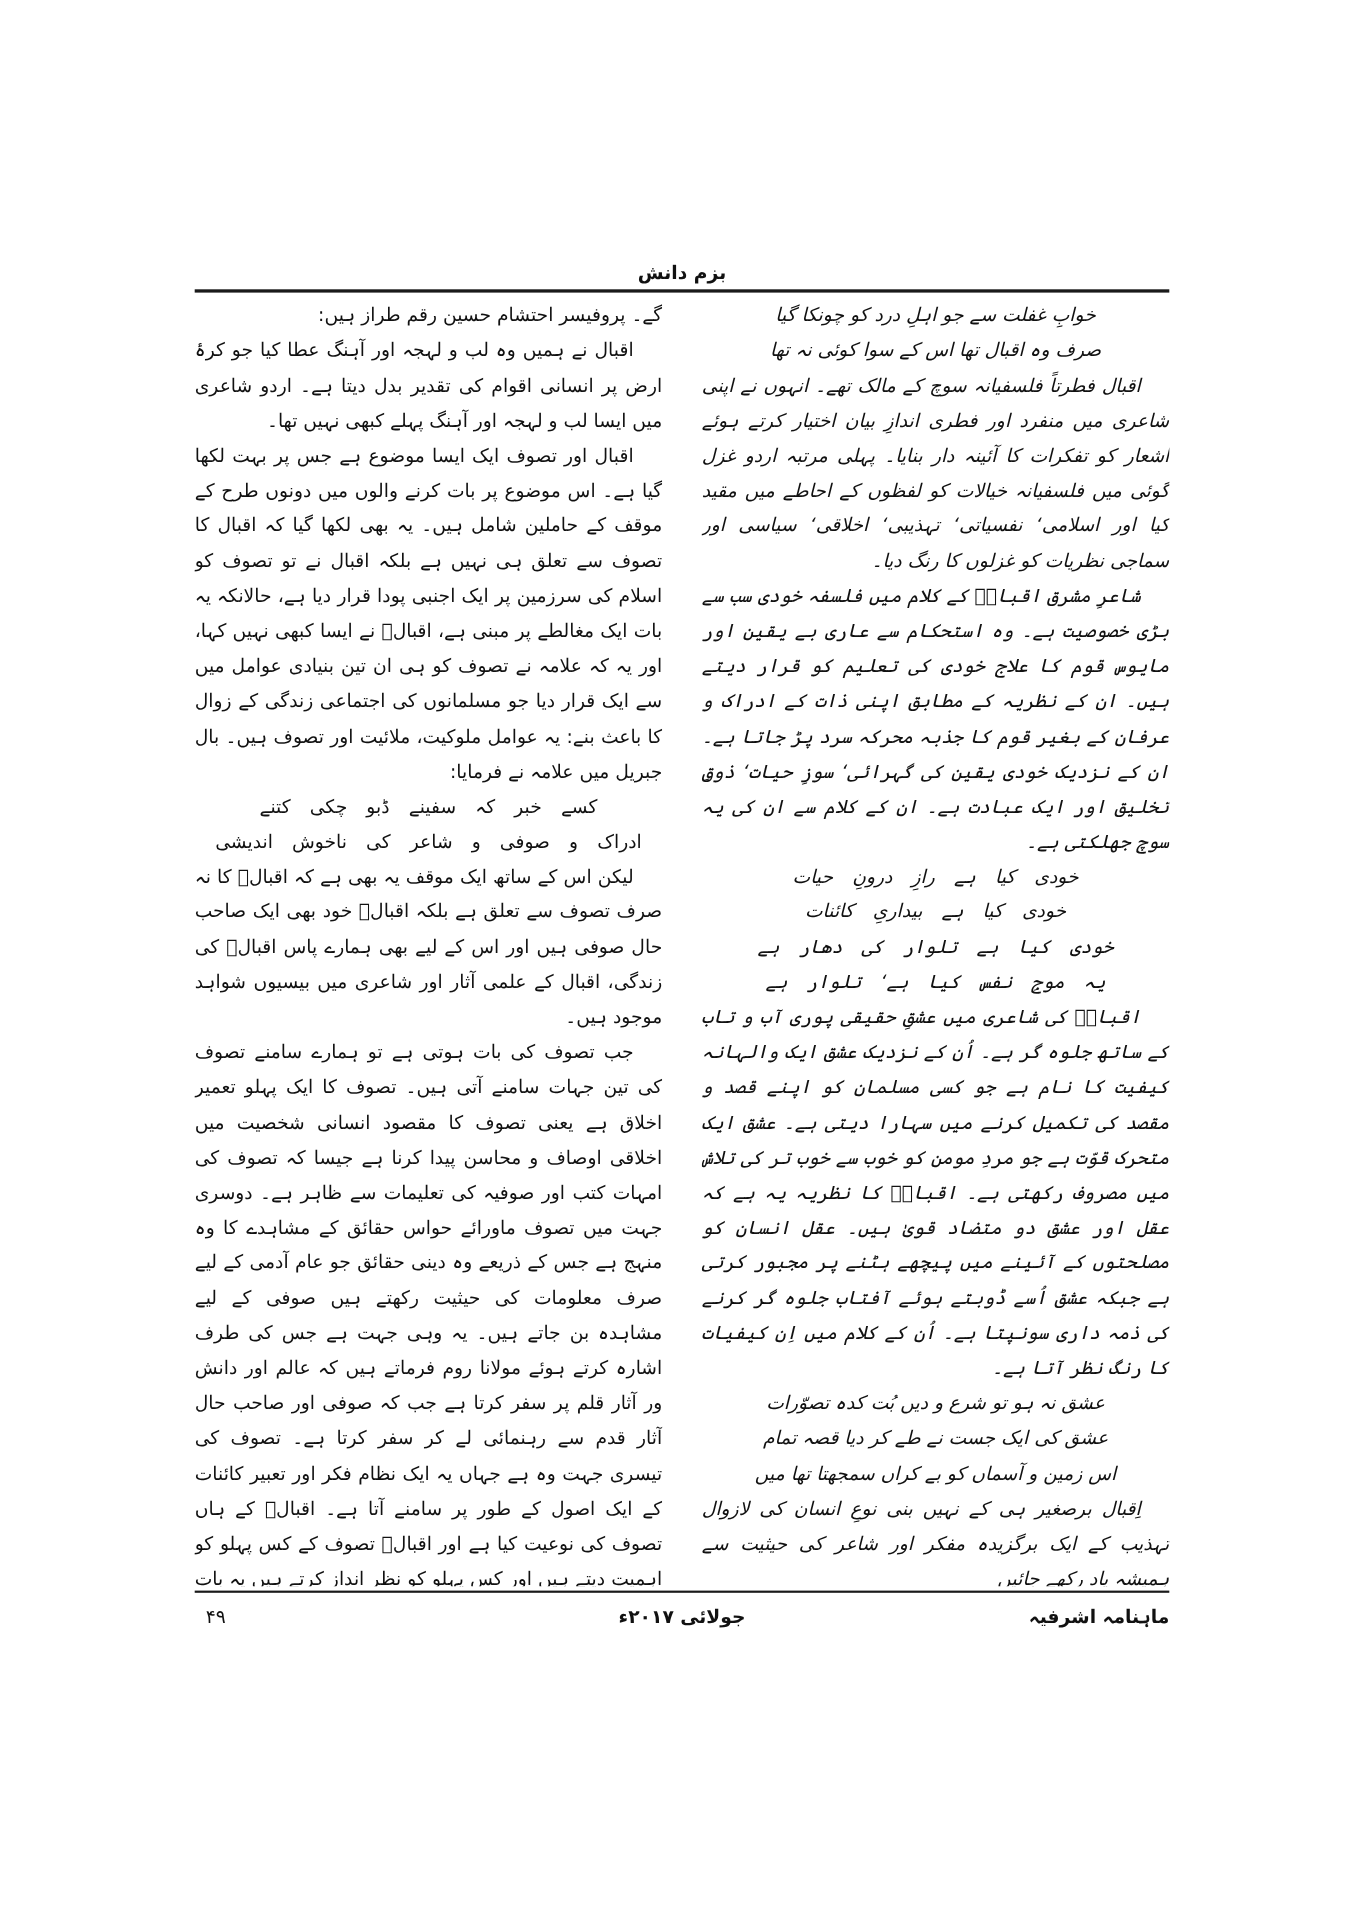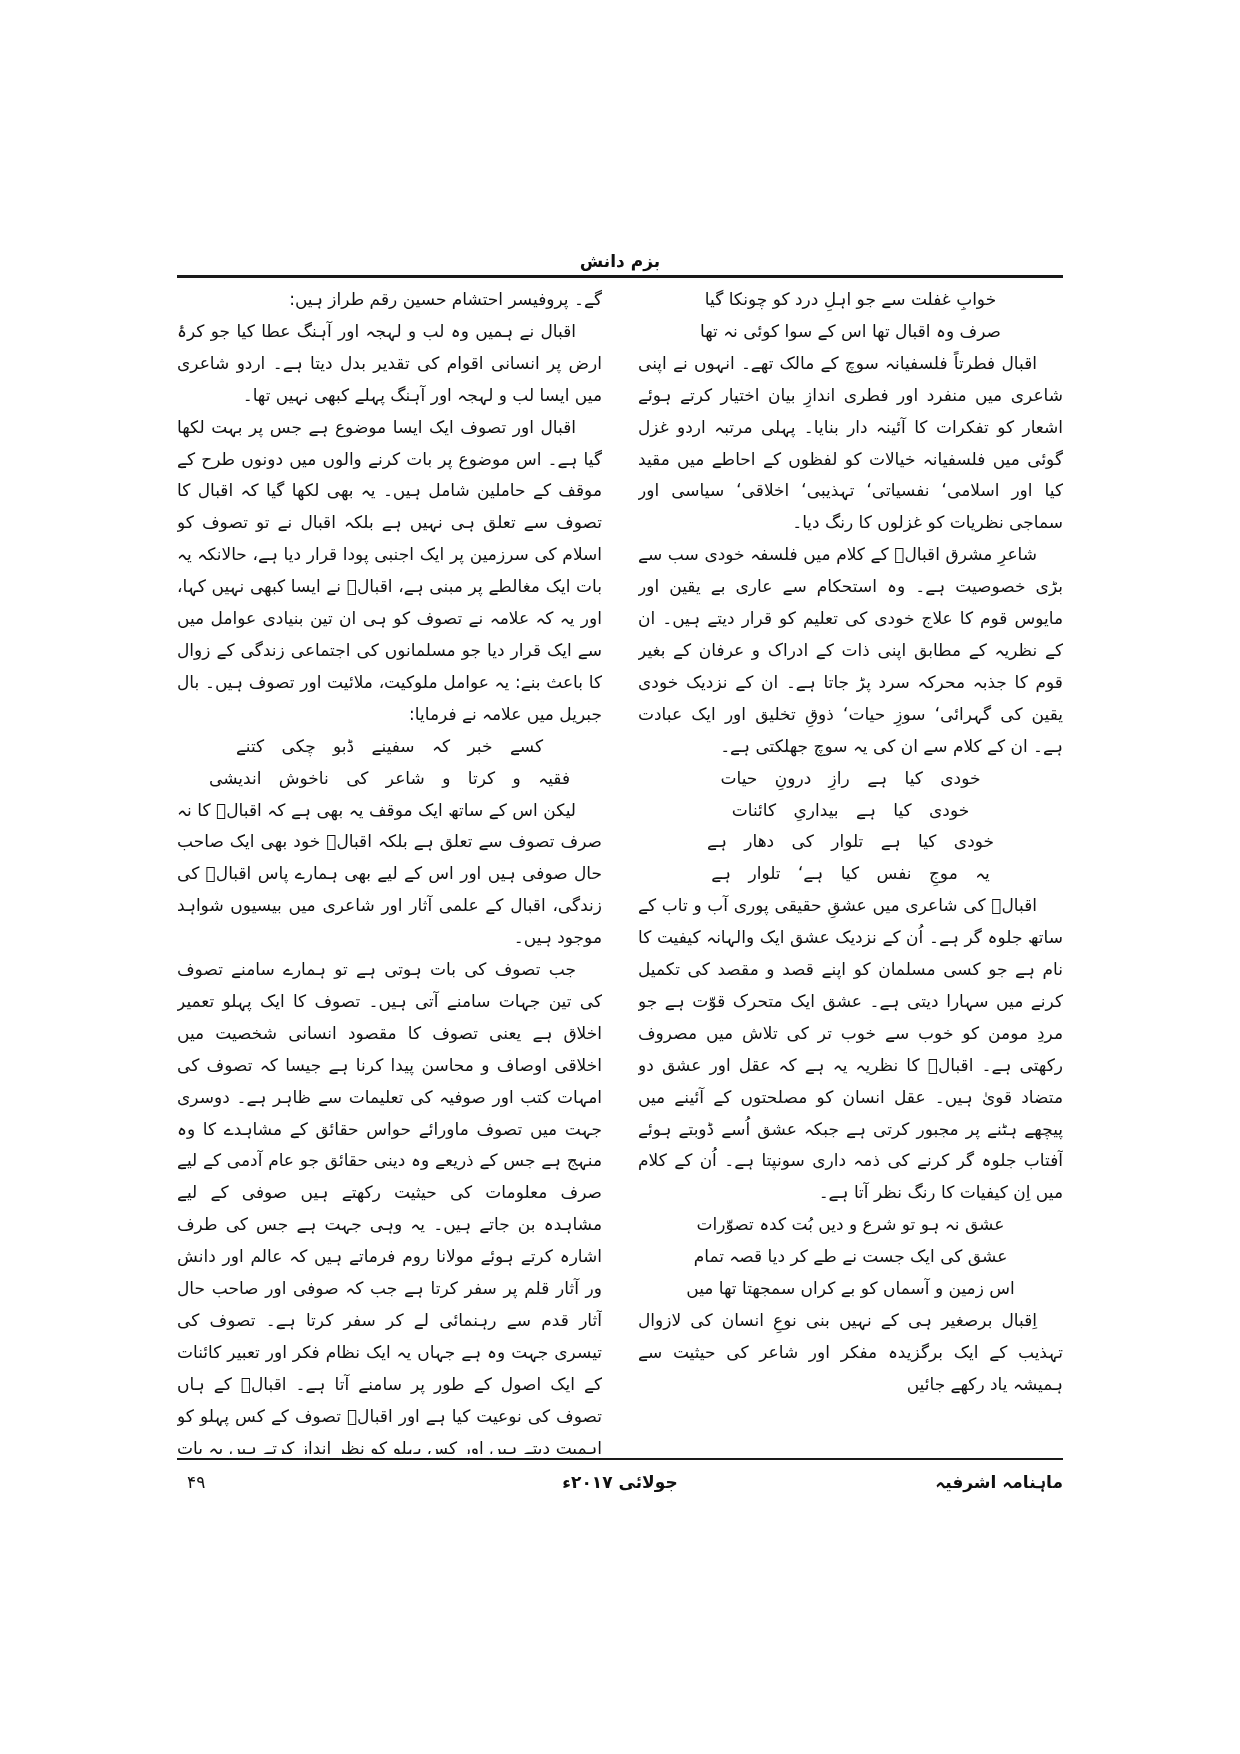--- a/index.html
+++ b/index.html
@@ -11,21 +11,21 @@
       width: 1240px;
       height: 1754px;
       position: relative;
       overflow: hidden;
       color: #111111;
       font-family: "DejaVu Sans", sans-serif;
     }
     .page {
       position: absolute;
       left: 177px;
-      top: 248px;
+      top: 236px;
       width: 886px;
       height: 1270px;
     }
     .running-head {
       position: absolute;
       top: 0;
       left: 0;
       right: 0;
       height: 26px;
       text-align: center;
@@ -54,21 +54,21 @@
       position: absolute;
       top: 0;
       width: 425px;
       height: 1170px;
       direction: rtl;
       font-family: "DejaVu Sans", sans-serif;
       font-size: 17px;
       line-height: 31.9px;
       overflow: hidden;
     }
-    .col-right { right: 0; }
+    .col-right { right: 0; font-style: italic; }
     .col-left { left: 0; }
     .p {
       margin: 0;
       text-align: justify;
       text-align-last: right;
     }
     .p.indent { text-indent: 26px; }
     .verse {
       margin: 0;
       text-align: center;
@@ -134,21 +134,21 @@
         <p class="verse">عشق نہ ہو تو شرع و دیں بُت کدہ تصوّرات</p>
         <p class="verse">عشق کی ایک جست نے طے کر دیا قصہ تمام</p>
         <p class="verse">اس زمین و آسماں کو بے کراں سمجھتا تھا میں</p>
         <p class="p indent">اِقبال برصغیر ہی کے نہیں بنی نوعِ انسان کی لازوال تہذیب کے ایک برگزیدہ مفکر اور شاعر کی حیثیت سے ہمیشہ یاد رکھے جائیں</p>
       </div>
     <div class="col col-left" id="col-left">
         <p class="p">گے۔ پروفیسر احتشام حسین رقم طراز ہیں:</p>
         <p class="p indent">اقبال نے ہمیں وہ لب و لہجہ اور آہنگ عطا کیا جو کرۂ ارض پر انسانی اقوام کی تقدیر بدل دیتا ہے۔ اردو شاعری میں ایسا لب و لہجہ اور آہنگ پہلے کبھی نہیں تھا۔</p>
         <p class="p indent">اقبال اور تصوف ایک ایسا موضوع ہے جس پر بہت لکھا گیا ہے۔ اس موضوع پر بات کرنے والوں میں دونوں طرح کے موقف کے حاملین شامل ہیں۔ یہ بھی لکھا گیا کہ اقبال کا تصوف سے تعلق ہی نہیں ہے بلکہ اقبال نے تو تصوف کو اسلام کی سرزمین پر ایک اجنبی پودا قرار دیا ہے، حالانکہ یہ بات ایک مغالطے پر مبنی ہے، اقبالؔ نے ایسا کبھی نہیں کہا، اور یہ کہ علامہ نے تصوف کو ہی ان تین بنیادی عوامل میں سے ایک قرار دیا جو مسلمانوں کی اجتماعی زندگی کے زوال کا باعث بنے: یہ عوامل ملوکیت، ملائیت اور تصوف ہیں۔ بال جبریل میں علامہ نے فرمایا:</p>
         <p class="verse wide">کسے خبر کہ سفینے ڈبو چکی کتنے</p>
-        <p class="verse wide">فقیہ و کرتا و شاعر کی ناخوش اندیشی</p>
+        <p class="verse wide">ادراک و صوفی و شاعر کی ناخوش اندیشی</p>
         <p class="p indent">لیکن اس کے ساتھ ایک موقف یہ بھی ہے کہ اقبالؔ کا نہ صرف تصوف سے تعلق ہے بلکہ اقبالؔ خود بھی ایک صاحب حال صوفی ہیں اور اس کے لیے بھی ہمارے پاس اقبالؔ کی زندگی، اقبال کے علمی آثار اور شاعری میں بیسیوں شواہد موجود ہیں۔</p>
         <p class="p indent">جب تصوف کی بات ہوتی ہے تو ہمارے سامنے تصوف کی تین جہات سامنے آتی ہیں۔ تصوف کا ایک پہلو تعمیر اخلاق ہے یعنی تصوف کا مقصود انسانی شخصیت میں اخلاقی اوصاف و محاسن پیدا کرنا ہے جیسا کہ تصوف کی امہات کتب اور صوفیہ کی تعلیمات سے ظاہر ہے۔ دوسری جہت میں تصوف ماورائے حواس حقائق کے مشاہدے کا وہ منہج ہے جس کے ذریعے وہ دینی حقائق جو عام آدمی کے لیے صرف معلومات کی حیثیت رکھتے ہیں صوفی کے لیے مشاہدہ بن جاتے ہیں۔ یہ وہی جہت ہے جس کی طرف اشارہ کرتے ہوئے مولانا روم فرماتے ہیں کہ عالم اور دانش ور آثار قلم پر سفر کرتا ہے جب کہ صوفی اور صاحب حال آثار قدم سے رہنمائی لے کر سفر کرتا ہے۔ تصوف کی تیسری جہت وہ ہے جہاں یہ ایک نظام فکر اور تعبیر کائنات کے ایک اصول کے طور پر سامنے آتا ہے۔ اقبالؔ کے ہاں تصوف کی نوعیت کیا ہے اور اقبالؔ تصوف کے کس پہلو کو اہمیت دیتے ہیں اور کس پہلو کو نظر انداز کرتے ہیں یہ بات بڑی قابل غور ہے۔</p>
       </div>
   </div>
 
   <div class="rule-bottom"></div>
   <div class="footer">
     <span class="footer-magazine">ماہنامہ اشرفیہ</span>
     <span class="footer-date">جولائی ۲۰۱۷ء</span>
     <span class="footer-page">۴۹</span>

